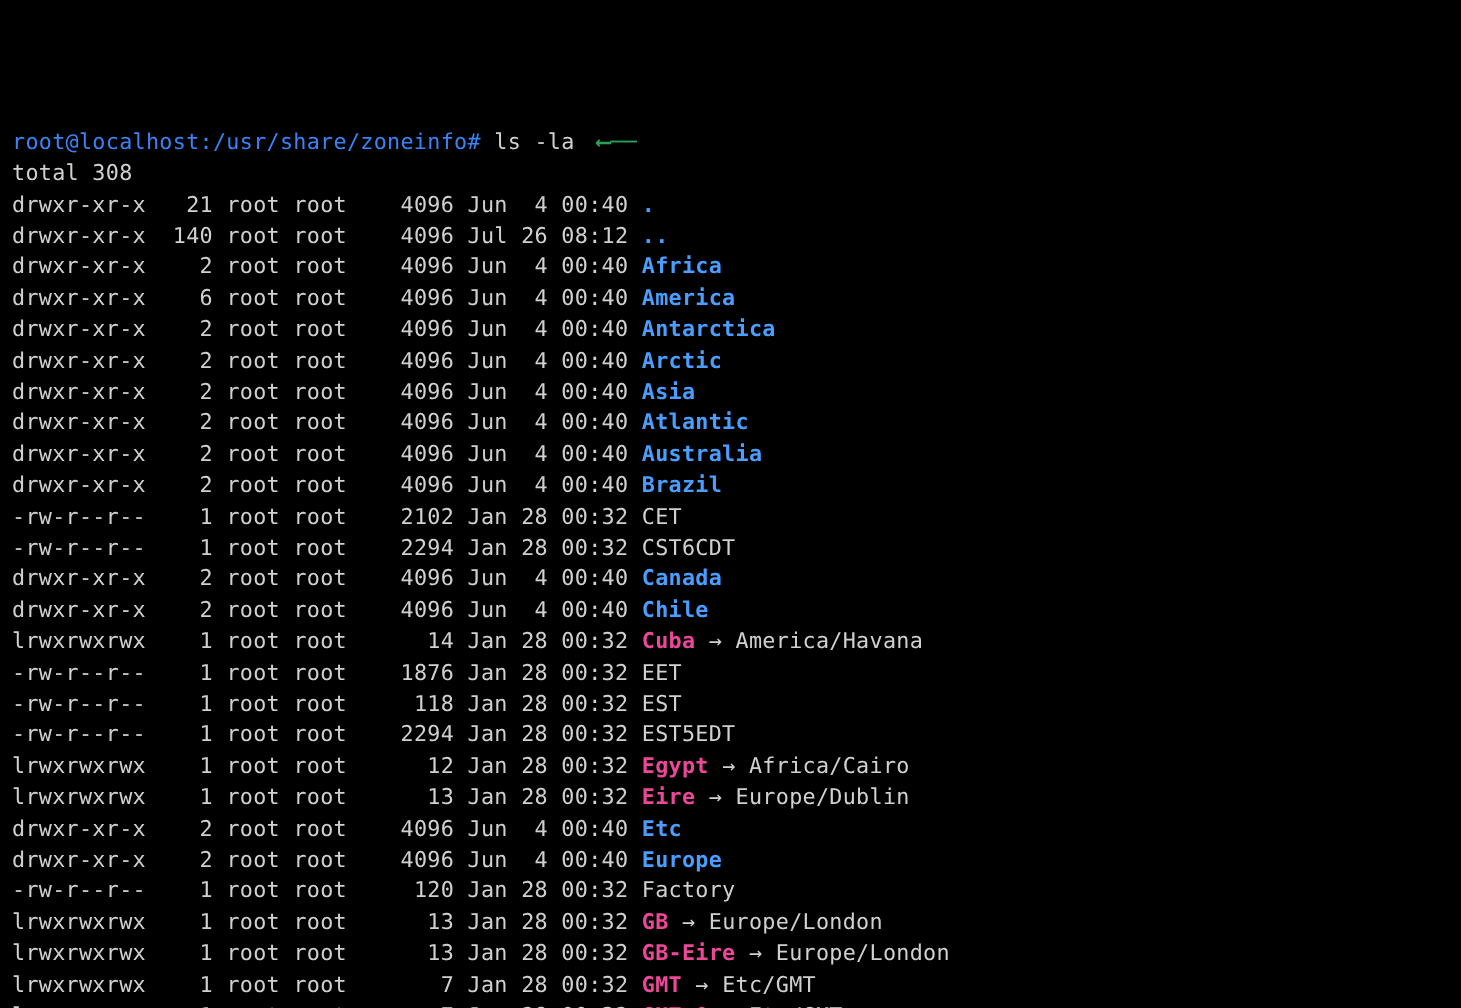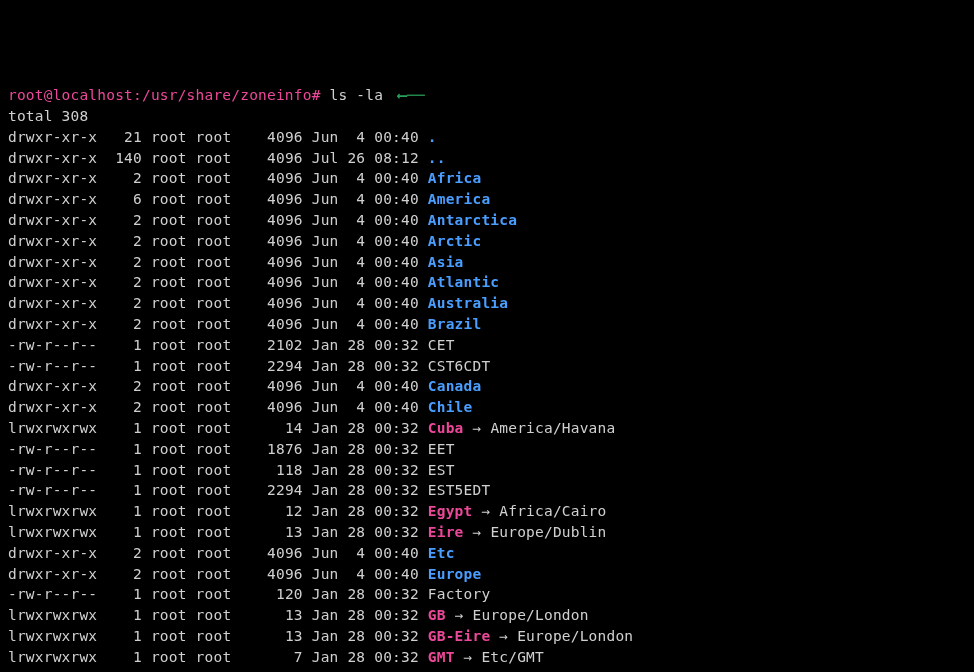--- a/index.html
+++ b/index.html
@@ -9,21 +9,21 @@
       font-family: 'Menlo', 'Consolas', 'DejaVu Sans Mono', monospace;
       font-size: 14.5px;
       line-height: 20.8px;
       padding: 2px 8px;
       white-space: pre;
       width: 974px;
       height: 672px;
       overflow: hidden;
       letter-spacing: 0.2px;
     }
-    .prompt { color: #ec4899; }
+    .prompt { color: #3b82f6; }
     .cmd { color: #d0d0d0; }
     .dir { color: #4a9eff; font-weight: bold; }
     .link { color: #ec4899; font-weight: bold; }
     .plain { color: #d0d0d0; }
     .arrow-annot {
       color: #2aa05a;
       font-weight: bold;
       margin-left: 6px;
     }
     .row { display: block; }

